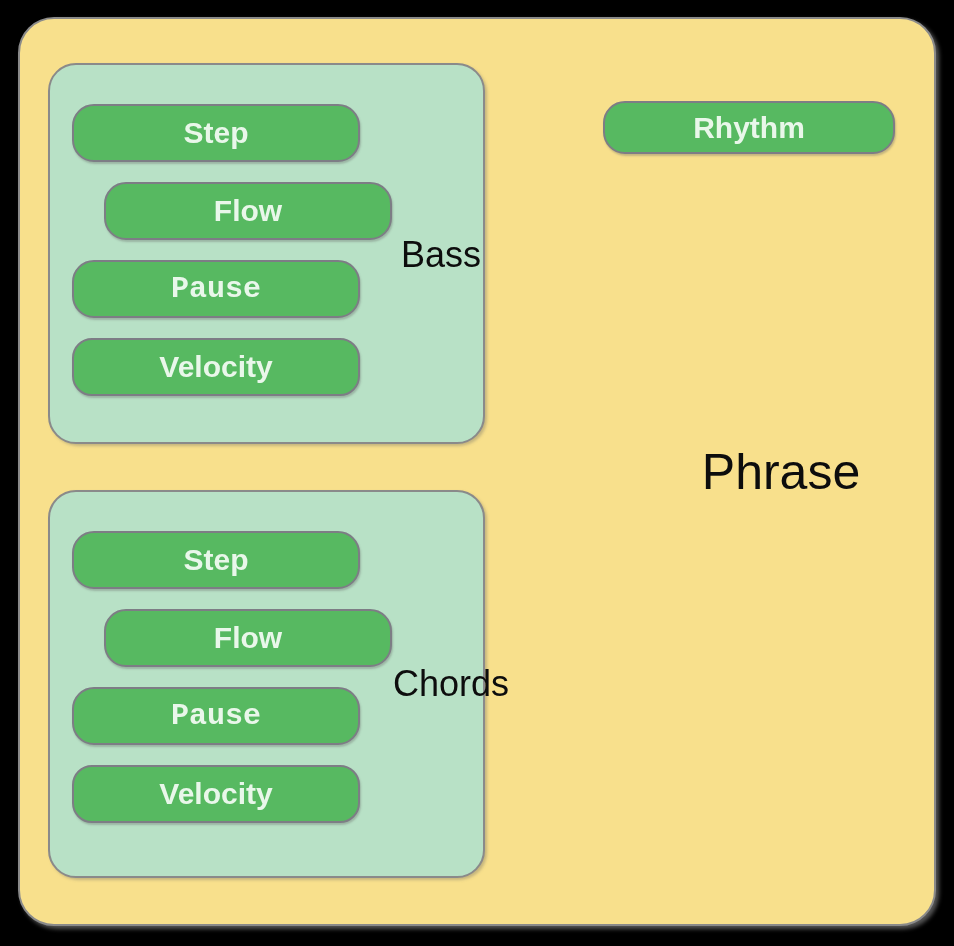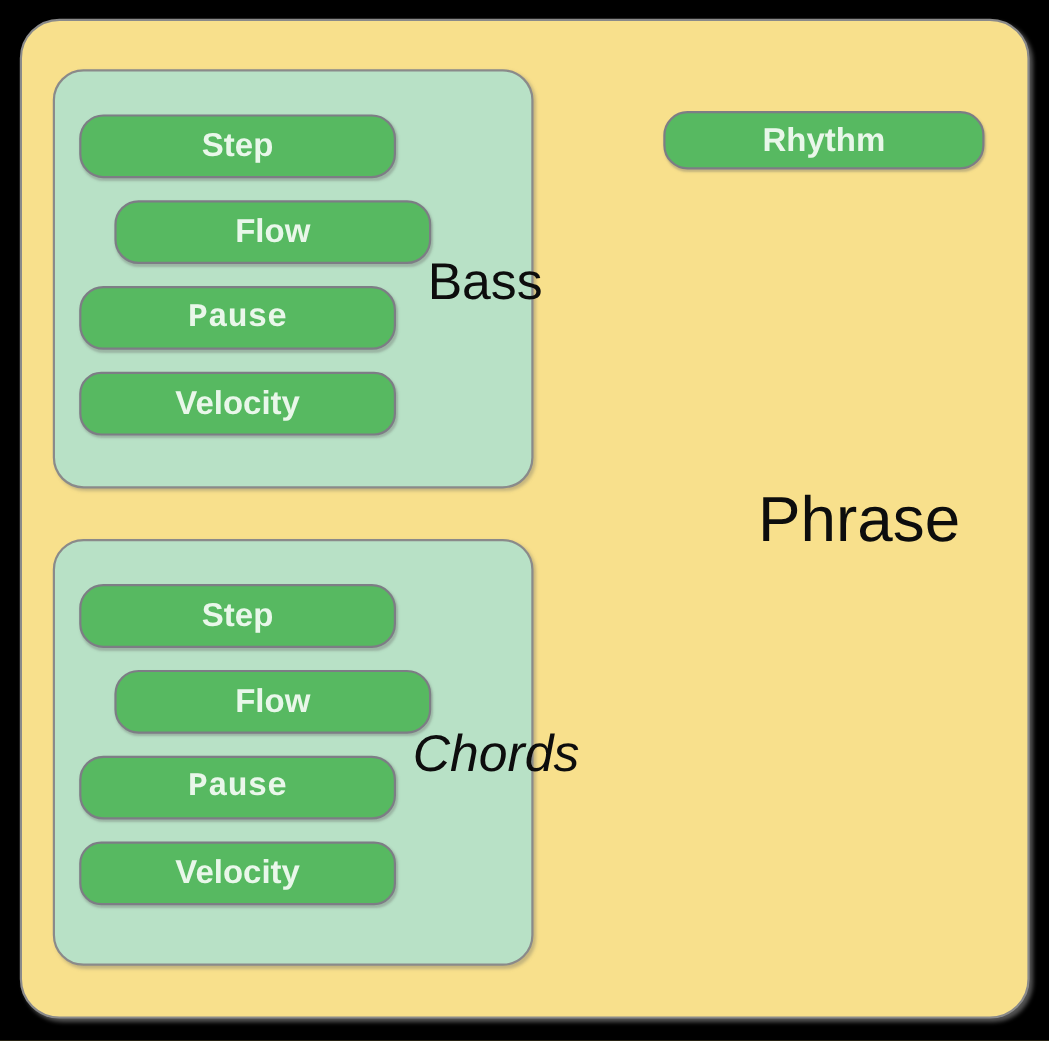--- a/index.html
+++ b/index.html
@@ -61,32 +61,32 @@
 
   .node.rhythm {
     left: 583px; top: 82px;
     width: 292px; height: 53px;
   }
 
   .group-label {
     position: absolute;
     transform: translate(-50%, -50%);
     color: var(--label-text, #0d0d0d);
-    font-size: 47px;
+    font-size: 36px;
     white-space: nowrap;
   }
   .group.bass   .group-label { left: 391px; top: 190px; }
-  .group.chords .group-label { left: 401px; top: 192px; font-style: italic; }
+  .group.chords .group-label { left: 401px; top: 192px; }
 
   .phrase-label {
     position: absolute;
     left: 761px; top: 453px;
     transform: translate(-50%, -50%);
     color: var(--label-text, #0d0d0d);
-    font-size: 58px;
+    font-size: 50px;
     white-space: nowrap;
   }
 </style>
 </head>
 <body>
 
 <div class="stage">
   <div class="phrase-box">
 
     <div class="group bass">

